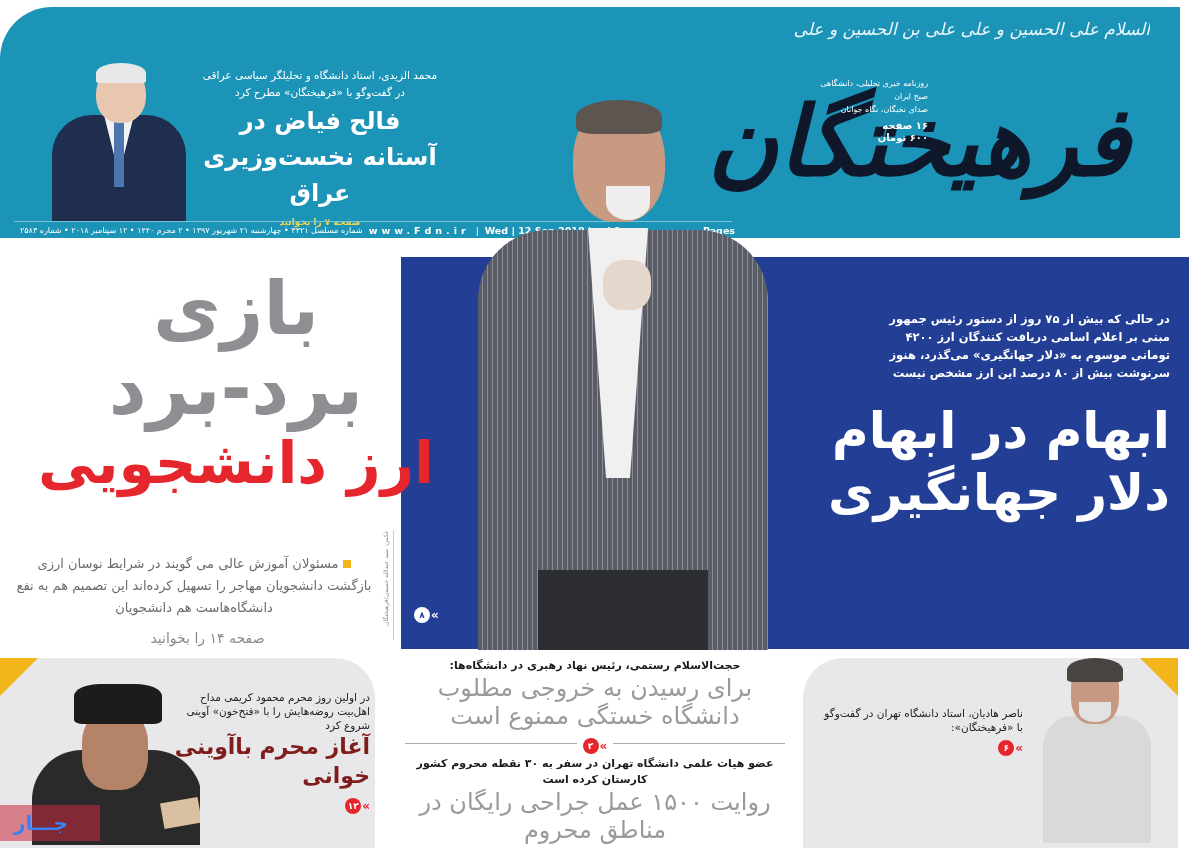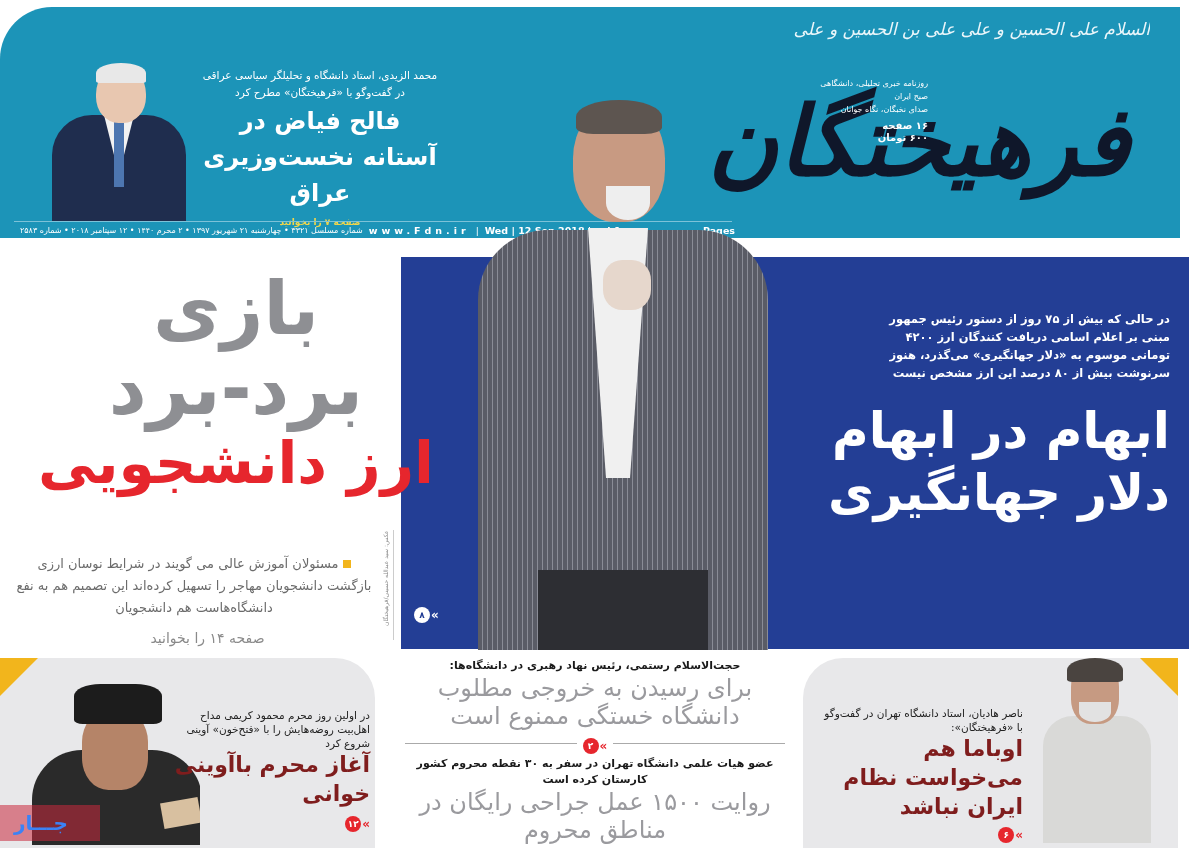--- a/index.html
+++ b/index.html
@@ -119,21 +119,21 @@
   }
   .box-left { left: 0; width: 375px; border-top-right-radius: 40px; }
   .box-right { left: 803px; width: 375px; border-top-left-radius: 40px; }
   .corner-flag { position: absolute; top: 0; width: 38px; height: 38px; background: #f2b51c; }
   .box-left .corner-flag { left: 0; clip-path: polygon(0 0, 100% 0, 0 100%); }
   .box-right .corner-flag { right: 0; clip-path: polygon(0 0, 100% 0, 100% 100%); }
 
   .box-kicker { font-size: 10.5px; line-height: 14px; color: #222222; }
   .box-headline { font-size: 22px; font-weight: bold; line-height: 29px; color: #7f1d1d; }
 
-  .box-left .text { position: absolute; left: 170px; top: 50px; width: 200px; text-align: right; }
+  .box-left .text { position: absolute; left: 170px; top: 32px; width: 200px; text-align: right; }
   .box-left .photo { position: absolute; left: 22px; top: 22px; width: 178px; height: 165px; overflow: hidden; }
   .box-left .photo .robe { position: absolute; left: 10px; top: 70px; width: 170px; height: 100px; background: #2a2a2a; border-radius: 50px 50px 0 0; }
   .box-left .photo .face { position: absolute; left: 60px; top: 30px; width: 66px; height: 80px; background: #b58468; border-radius: 40%; }
   .box-left .photo .hat { position: absolute; left: 52px; top: 4px; width: 88px; height: 40px; background: #1c1c1c; border-radius: 30% 30% 10% 10%; }
   .box-left .photo .paper { position: absolute; left: 140px; top: 120px; width: 38px; height: 26px; background: #d8c0a0; transform: rotate(-10deg); }
   .box-left .page-ref { margin-top: 8px; }
   .red-ref .num { background: #e6262d; color: #ffffff; }
   .red-ref .arrow { color: #e6262d; }
 
   .watermark {
@@ -265,19 +265,18 @@
 <div class="bottom-box box-right">
   <div class="corner-flag"></div>
   <div class="photo">
     <div class="coat"></div>
       <div class="face"></div>
       <div class="hair"></div>
       <div class="beard"></div>
   </div>
   <div class="text">
     <div class="box-kicker">ناصر هادیان، استاد دانشگاه تهران در گفت‌وگو با «فرهیختگان»:</div>
-    <div class="box-headline">اوباما هم می‌خواست نظام ایران نباشد</div>
     <span class="page-ref red-ref">
       <span class="num">۶</span>
       <span class="arrow">«</span>
     </span>
   </div>
 </div>
 
 </body></html>

